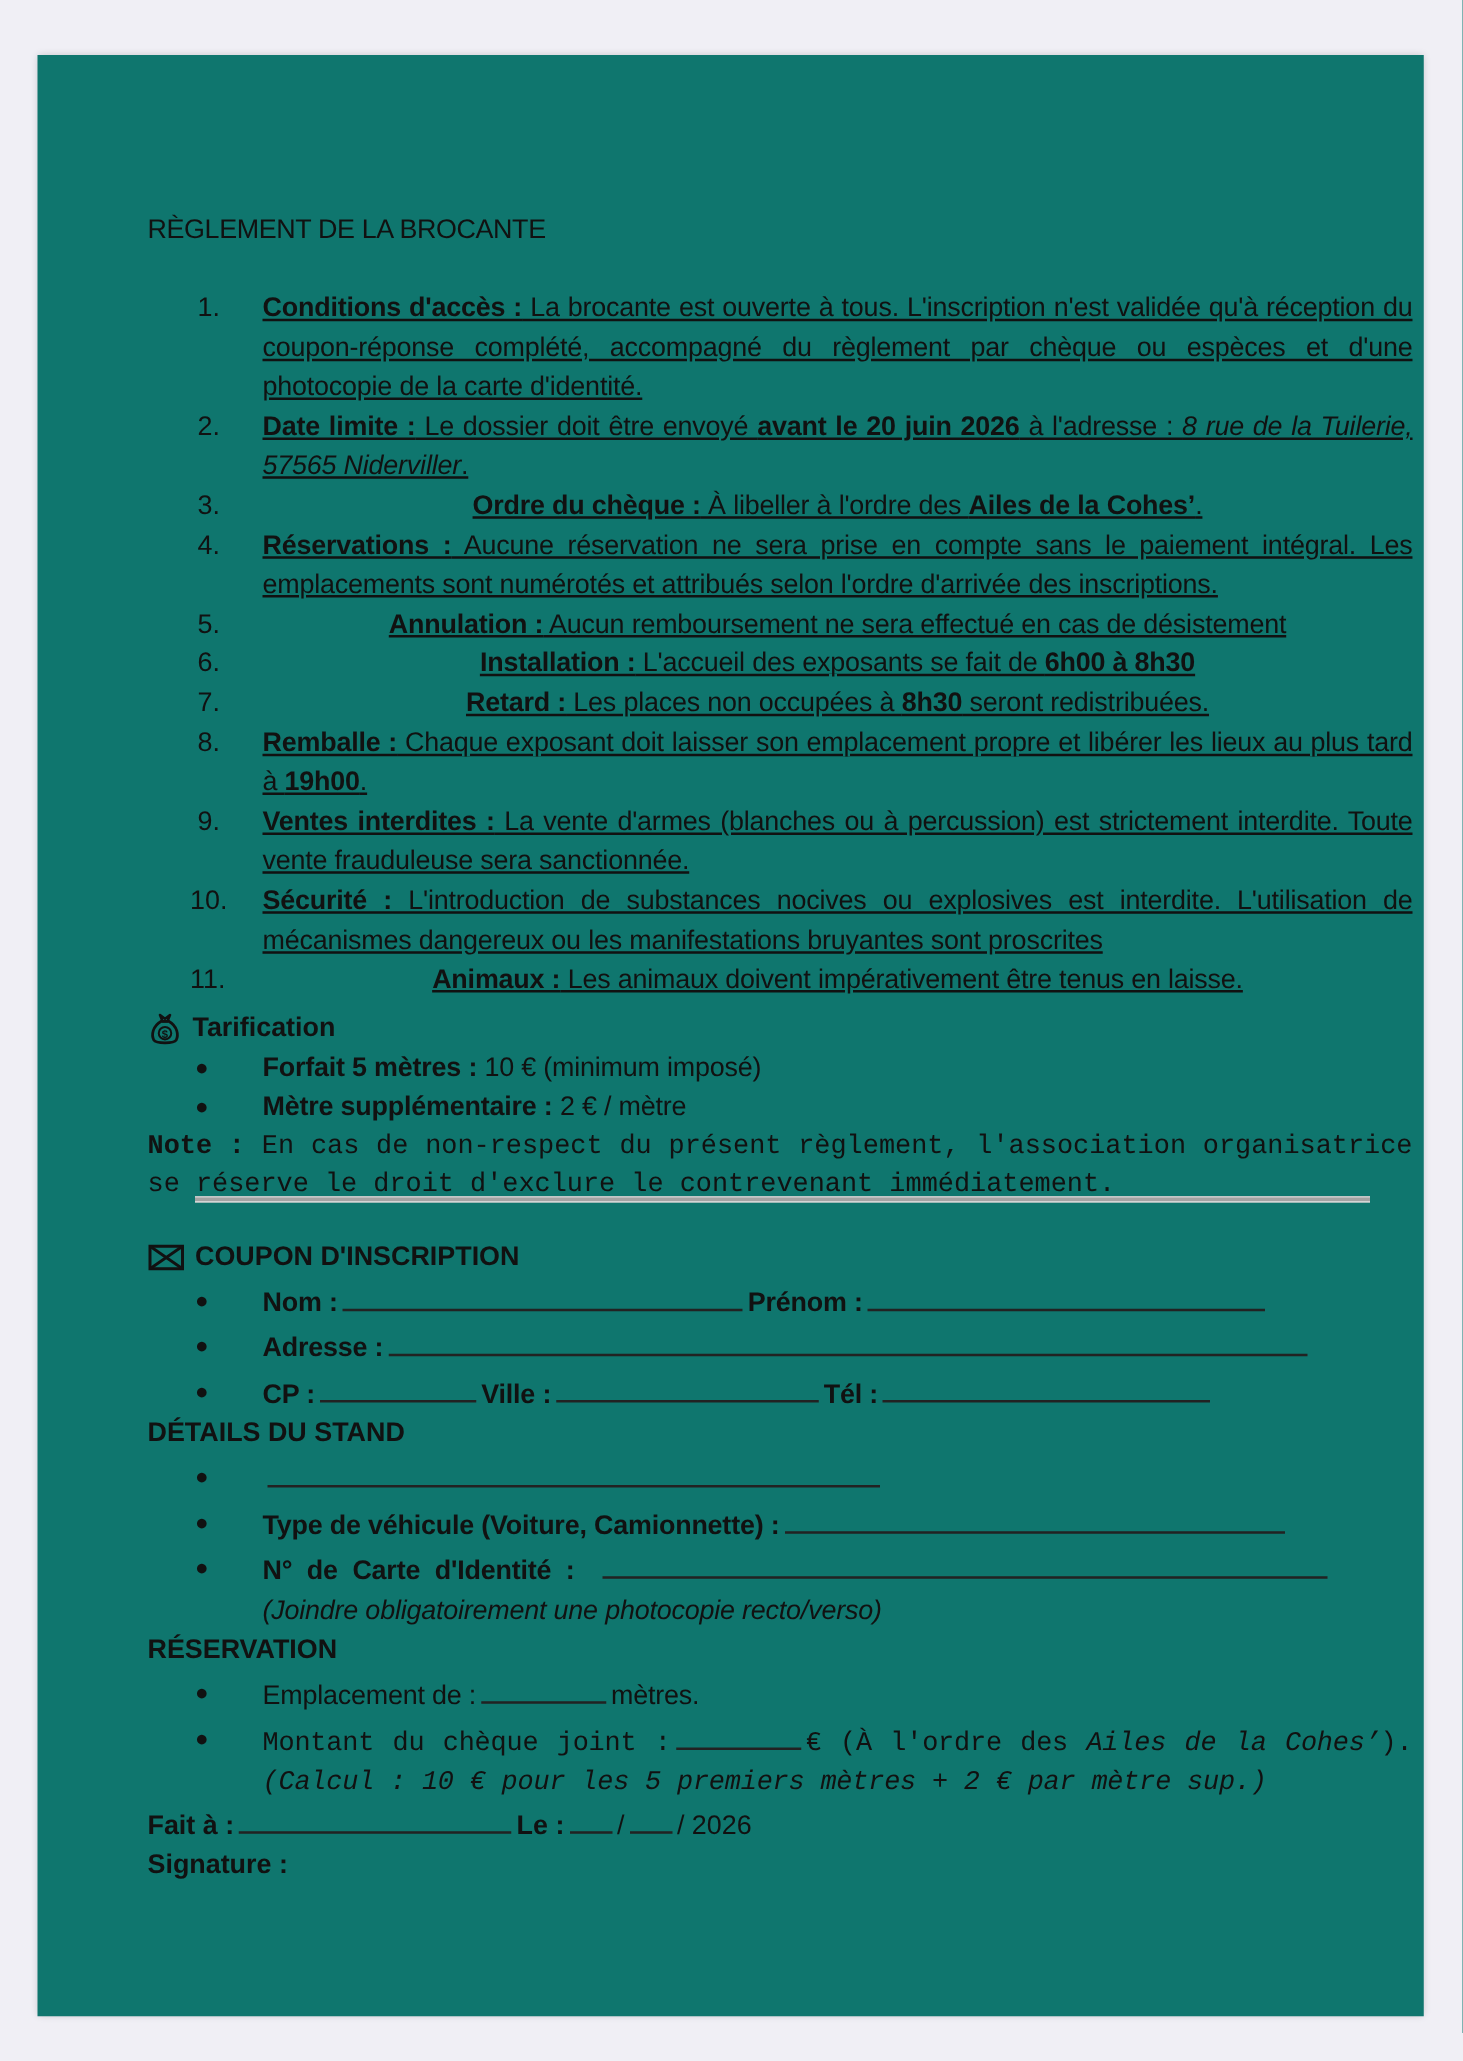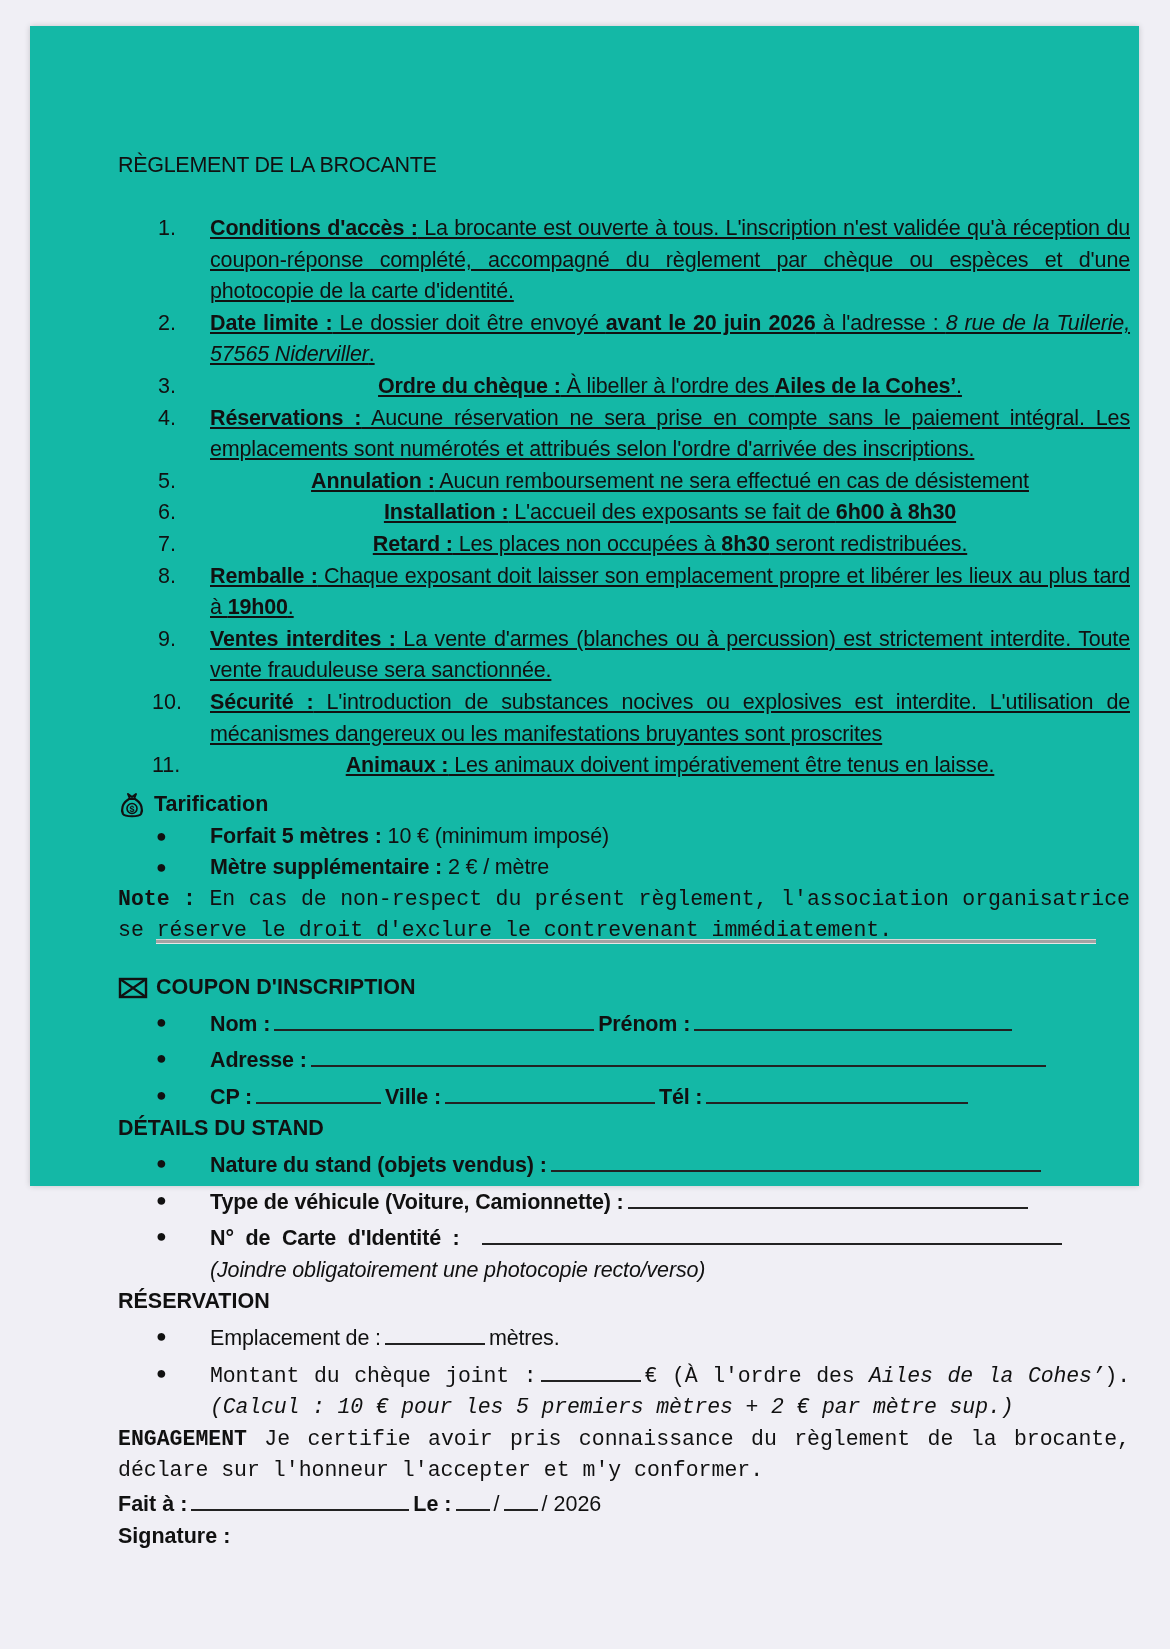--- a/index.html
+++ b/index.html
@@ -6,23 +6,23 @@
   body {
     width: 1170px; height: 1649px;
     background: #f0eff5;
     position: relative;
     overflow: hidden;
     font-family: "Liberation Sans", sans-serif;
     color: #111;
   }
   .page {
     position: absolute;
-    left: 30px; top: 26px;
-    width: 1109px; height: 1160px;
-    background: #14b8a6;
+    left: 30px; top: 44px;
+    width: 1109px; height: 1569px;
+    background: #0f766e;
     box-shadow: 0 0 6px rgba(0,0,0,0.18);
   }
   .content {
     position: absolute;
     left: 88px; top: 0;
     width: 1012px;
     font-size: 21.5px;
     line-height: 31.6px;
   }
   .title { position: absolute; top: 124px; left: 0; font-size: 21.5px; letter-spacing: -0.3px; }
@@ -142,40 +142,39 @@
         <span class="b-text"><b>Adresse :</b><span class="blank" style="width:735px"></span></span>
       </div>
       <div class="bullet-row" style="margin-top:3px">
         <span class="bullet">●</span>
         <span class="b-text"><b>CP :</b><span class="blank" style="width:125px"></span><b>Ville :</b><span class="blank" style="width:210px"></span><b>Tél :</b><span class="blank" style="width:262px"></span></span>
       </div>
 
       <div class="section-head">DÉTAILS DU STAND</div>
       <div class="bullet-row" style="margin-top:3px">
         <span class="bullet">●</span>
-        <span class="b-text"><b>Nature du stand (objets vendus) :</b><span class="blank" style="width:490px"></span></span>
+        <span class="b-text"><span class="blank" style="width:490px"></span></span>
       </div>
       <div class="bullet-row" style="margin-top:3px">
         <span class="bullet">●</span>
         <span class="b-text"><b>Type de véhicule (Voiture, Camionnette) :</b><span class="blank" style="width:400px"></span></span>
       </div>
       <div class="bullet-row" style="margin-top:3px">
         <span class="bullet">●</span>
         <span class="b-text"><b style="white-space:pre">N°  de  Carte  d'Identité  :</b><span class="blank" style="width:580px;margin-left:22px"></span><br><i>(Joindre obligatoirement une photocopie recto/verso)</i></span>
       </div>
 
       <div class="section-head">RÉSERVATION</div>
       <div class="bullet-row" style="margin-top:3px">
         <span class="bullet">●</span>
         <span class="b-text"><span>Emplacement de :</span><span class="blank" style="width:100px"></span><span>mètres.</span></span>
       </div>
       <div class="bullet-row" style="margin-top:3px">
         <span class="bullet">●</span>
         <span class="b-text justify"><span>Montant du chèque joint :</span><span class="blank" style="width:100px"></span><span>€ (À l'ordre des </span><i>Ailes de la Cohes’</i><span>). </span><i>(Calcul : 10 € pour les 5 premiers mètres + 2 € par mètre sup.)</i></span>
       </div>
 
-      <div class="justify"><b>ENGAGEMENT</b><span> Je certifie avoir pris connaissance du règlement de la brocante, déclare sur l'honneur l'accepter et m'y conformer.</span></div>
       <div><b>Fait à :</b><span class="blank" style="width:218px"></span><b>Le :</b><span class="blank" style="width:34px"></span><span>/</span><span class="blank" style="width:34px"></span><span>/ 2026</span></div>
       <div><b>Signature :</b></div>
     </div>
 
   </div>
 </div>
 
 </body></html>

